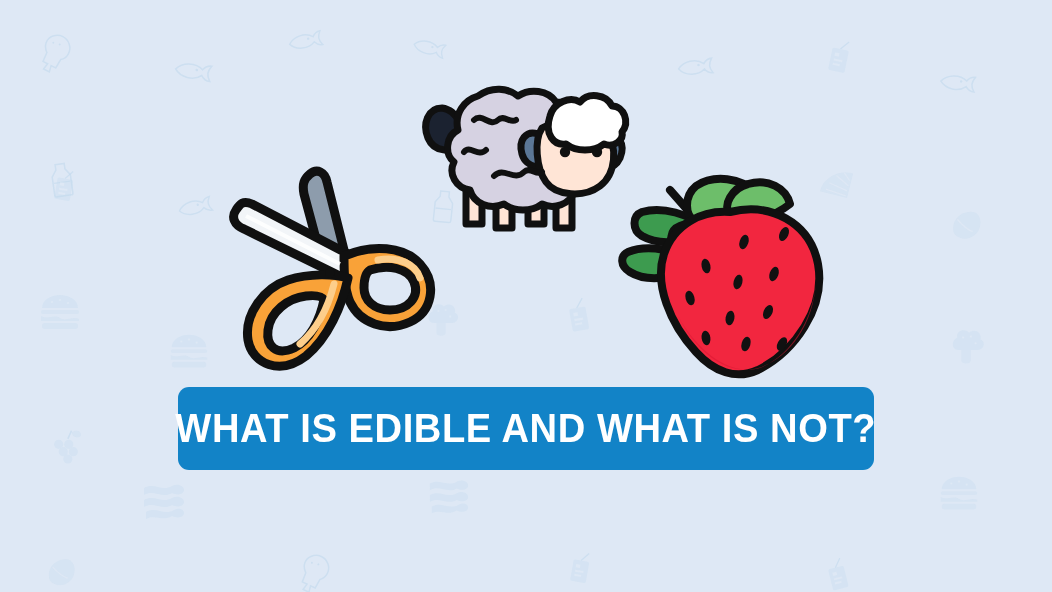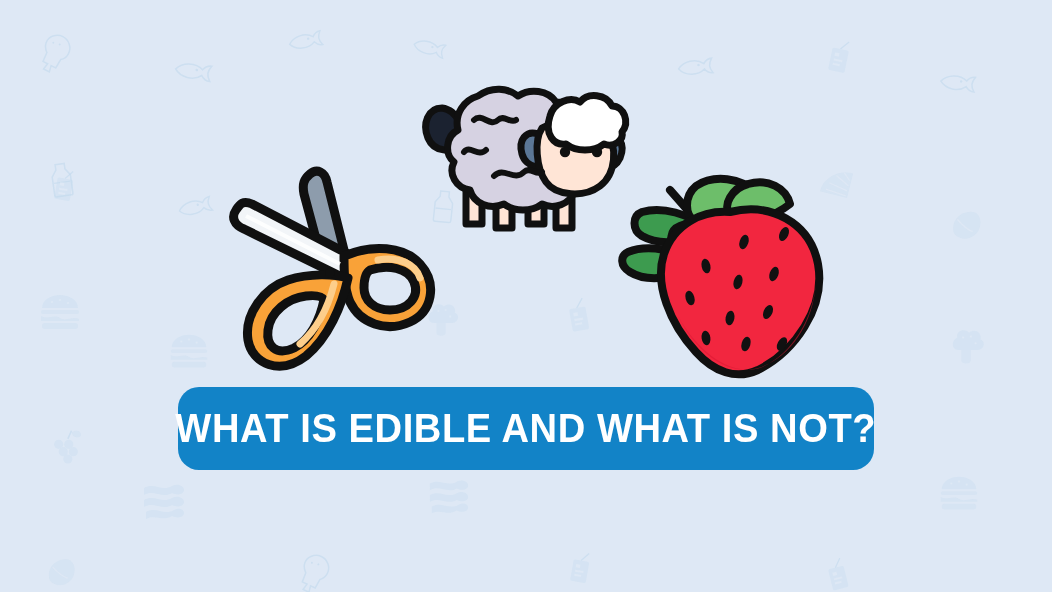--- a/index.html
+++ b/index.html
@@ -45,21 +45,21 @@
   #sheep-illustration    { left: 408px; top: 78px; }
   #strawberry-illustration { left: 618px; top: 166px; }
   
   #title-banner {
     position: absolute;
     left: 178px;
     top: 387px;
     width: 696px;
     height: 83px;
     background: #1283c7;
-    border-radius: 21px;
+    border-radius: 11px;
     z-index: 3;
     display: flex;
     align-items: center;
     justify-content: center;
     box-sizing: border-box;
   }
   #banner-title {
     color: #ffffff;
     font-family: "Liberation Sans Narrow", "Liberation Sans", sans-serif;
     font-size: 41px;

